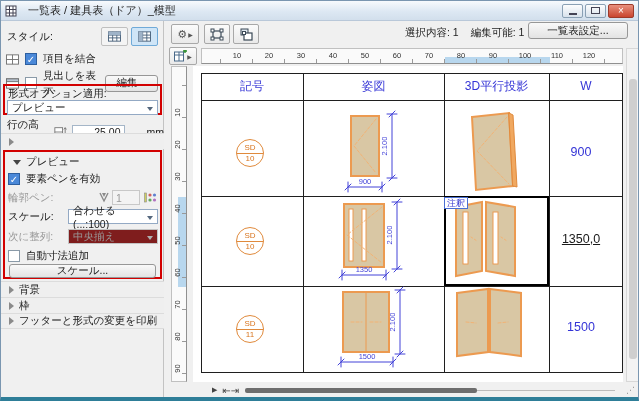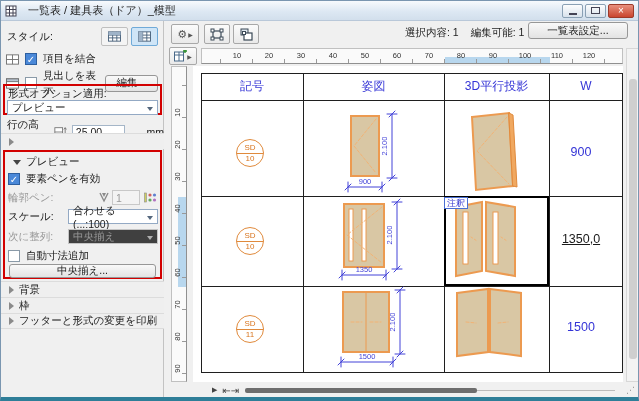--- a/index.html
+++ b/index.html
@@ -29,21 +29,21 @@
   .chk { width:12px; height:12px; border:1px solid #8a9aa8; background:#fff; display:inline-flex;
     align-items:center; justify-content:center; font-size:10px; color:#fff; flex:0 0 auto; }
   .chk.on { background:#4a88d8; border-color:#2d5fa0; }
   .mini-icon { width:13px; height:11px; flex:0 0 auto; }
   .btn { background:linear-gradient(#f9f9f9,#e3e3e3); border:1px solid #979797; border-radius:3px;
     font-size:10.5px; color:#1a1a1a; display:flex; align-items:center; justify-content:center; }
   .select { background:#fff; border:1px solid #93a9c4; display:flex; align-items:center;
     font-size:10.5px; padding:0 4px; position:relative; height:15px; }
   .select .chev { position:absolute; right:4px; top:6px; width:0; height:0;
     border-left:3.5px solid transparent; border-right:3.5px solid transparent; border-top:4px solid #55687e; }
-  .select.disabled { background:#404040; border-color:#c4c4c4; color:#9a9a9a; }
+  .select.disabled { background:#7f1d1d; border-color:#c4c4c4; color:#9a9a9a; }
   .select.disabled .chev { border-top-color:#b0b0b0; }
   .input { background:#fff; border:1px solid #a5b6c8; font-size:10.5px; padding:0 3px; height:15px; display:flex; align-items:center;}
   .input.disabled { background:#f3f3f3; border-color:#c8c8c8; color:#9a9a9a; }
   .redbox { position:absolute; border:2px solid #d20000; left:2px; width:159px; }
   .sec-head { position:absolute; left:0; width:163px; height:16px; display:flex; align-items:center;
     border-top:1px solid #dcdcdc; background:#efefef; padding-left:8px; gap:5px; }
   .tri-r { width:0; height:0; border-top:4px solid transparent; border-bottom:4px solid transparent; border-left:5px solid #8a8a8a; }
   .tri-d { width:0; height:0; border-left:4px solid transparent; border-right:4px solid transparent; border-top:5px solid #444; }
   .style-btn { width:27px; height:19px; border:1px solid #bfbfbf; border-radius:2px; background:#f4f4f4;
     display:flex; align-items:center; justify-content:center; }
@@ -182,21 +182,21 @@
       </div>
     </div>
 
     <div class="srow" style="top:97px; padding-left:6px;">
       <span>行の高さ:</span>
       <svg style="margin-left:8px;" width="16" height="12" viewBox="0 0 16 12">
           <rect x="1" y="1" width="9" height="10" fill="#fff" stroke="#707070"></rect>
           <line x1="1" y1="6" x2="10" y2="6" stroke="#707070"></line>
           <path d="M13 1 v10 M11.5 3 L13 1 L14.5 3 M11.5 9 L13 11 L14.5 9" stroke="#707070" fill="none"></path>
         </svg>
-      <div class="input" style="margin-left:4px; width:60px; justify-content:flex-start;">
+      <div class="input" style="margin-left:4px; width:60px; justify-content:flex-end;">
         <span>25,00</span>
       </div>
       <span style="margin-left:22px;text-decoration:underline;">mm</span>
     </div>
 
     <div class="sec-head" style="top:112px;">
       <span class="tri-r"></span>
     </div>
 
     <div class="redbox" style="top:129px; height:129px;">
@@ -237,21 +237,21 @@
         <div class="select disabled" style="margin-left:auto; width:90px;">
           <span>中央揃え</span>
             <span class="chev"></span>
         </div>
       </div>
       <div style="position:absolute; left:3px; top:97px; display:flex; align-items:center; gap:6px;">
         <span class="chk"></span>
         <span>自動寸法追加</span>
       </div>
       <div class="btn" style="position:absolute; left:4px; top:112px; width:147px; height:14px;">
-        <span>中央揃え...</span>
+        <span>スケール...</span>
       </div>
     </div>
 
     <div class="sec-head" style="top:260px;">
       <span class="tri-r"></span>
       <span>背景</span>
     </div>
     <div class="sec-head" style="top:276px;">
       <span class="tri-r"></span>
       <span>枠</span>

